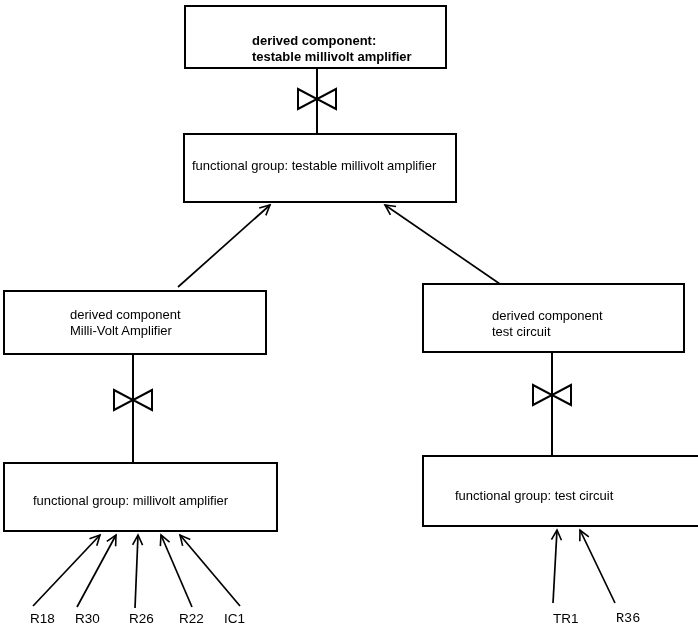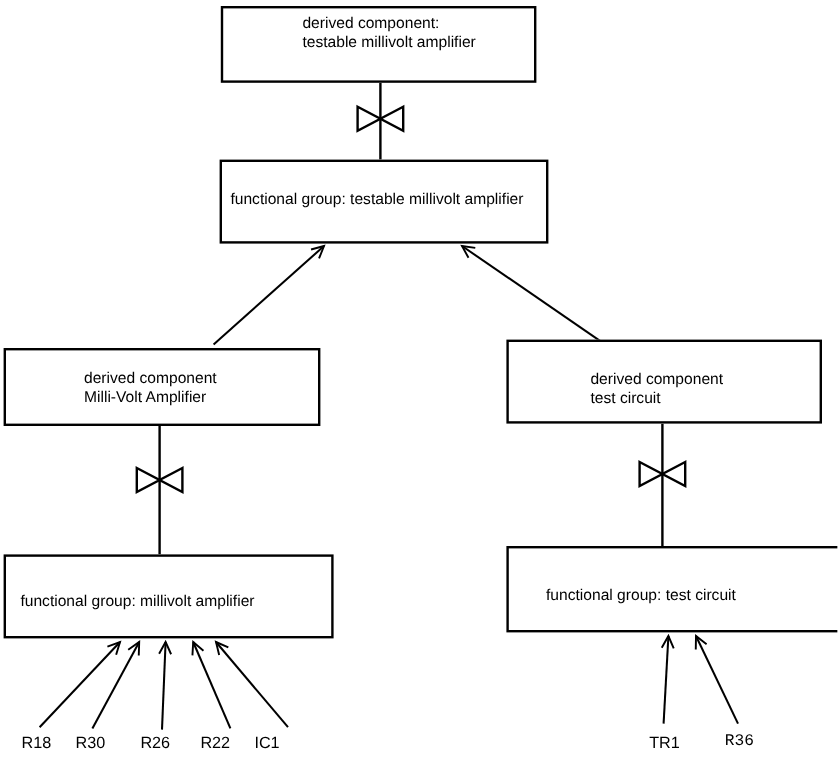--- a/index.html
+++ b/index.html
@@ -30,20 +30,21 @@
     color: #000000;
     font-size: 13px;
     line-height: 16px;
   }
   .leaf-label {
     position: absolute;
     color: #000000;
     font-size: 13.5px;
     line-height: 15px;
     white-space: nowrap;
+    margin-left: 12px;
   }
 </style>
 </head>
 <body>
 
 <div class="canvas">
 
   <svg class="wires" viewBox="0 0 698 631" xmlns="http://www.w3.org/2000/svg">
     <defs>
       <marker id="openArrow" markerUnits="userSpaceOnUse" markerWidth="16" markerHeight="16" refX="13" refY="7" orient="auto">
@@ -78,40 +79,40 @@
     <line x1="33" y1="606" x2="100" y2="535" stroke="#000000" stroke-width="1.7" marker-end="url(#openArrow)"></line>
     <line x1="77" y1="607" x2="116" y2="535" stroke="#000000" stroke-width="1.7" marker-end="url(#openArrow)"></line>
     <line x1="135" y1="608" x2="138" y2="535" stroke="#000000" stroke-width="1.7" marker-end="url(#openArrow)"></line>
     <line x1="192" y1="607" x2="161" y2="535" stroke="#000000" stroke-width="1.7" marker-end="url(#openArrow)"></line>
     <line x1="240" y1="606" x2="180" y2="535" stroke="#000000" stroke-width="1.7" marker-end="url(#openArrow)"></line>
 
     <line x1="553" y1="603" x2="557" y2="530" stroke="#000000" stroke-width="1.7" marker-end="url(#openArrow)"></line>
     <line x1="615" y1="603" x2="580" y2="530" stroke="#000000" stroke-width="1.7" marker-end="url(#openArrow)"></line>
   </svg>
 
-  <div class="node" style="left:184px; top:5px; width:263px; height:64px; padding:4px 4px 0 66px;">
+  <div class="node" style="left:184px; top:5px; width:263px; height:64px; padding:26px 4px 0 66px;font-weight:bold;">
     <div>derived component:</div>
     <div>testable millivolt amplifier</div>
   </div>
 
   <div class="node" style="left:183px; top:133px; width:274px; height:70px; padding:23px 17px 0 7px;">
     <div>functional group: testable millivolt amplifier</div>
   </div>
 
   <div class="node" style="left:3px; top:290px; width:264px; height:65px; padding:15px 4px 0 65px;">
     <div>derived component</div>
     <div>Milli-Volt Amplifier</div>
   </div>
 
   <div class="node" style="left:422px; top:283px; width:263px; height:70px; padding:23px 4px 0 68px;">
     <div>derived component</div>
     <div>test circuit</div>
   </div>
 
-  <div class="node" style="left:3px; top:462px; width:275px; height:70px; padding:29px 4px 0 12px;">
+  <div class="node" style="left:3px; top:462px; width:275px; height:70px; padding:29px 4px 0 28px;">
     <div>functional group: millivolt amplifier</div>
   </div>
 
   <div class="node" style="left:422px; top:455px; width:308px; height:72px; padding:31px 4px 0 31px;">
     <div>functional group: test circuit</div>
   </div>
 
   <div class="leaf-label" style="left:18px; top:611px;">R18</div>
   <div class="leaf-label" style="left:63px; top:611px;">R30</div>
   <div class="leaf-label" style="left:117px; top:611px;">R26</div>

